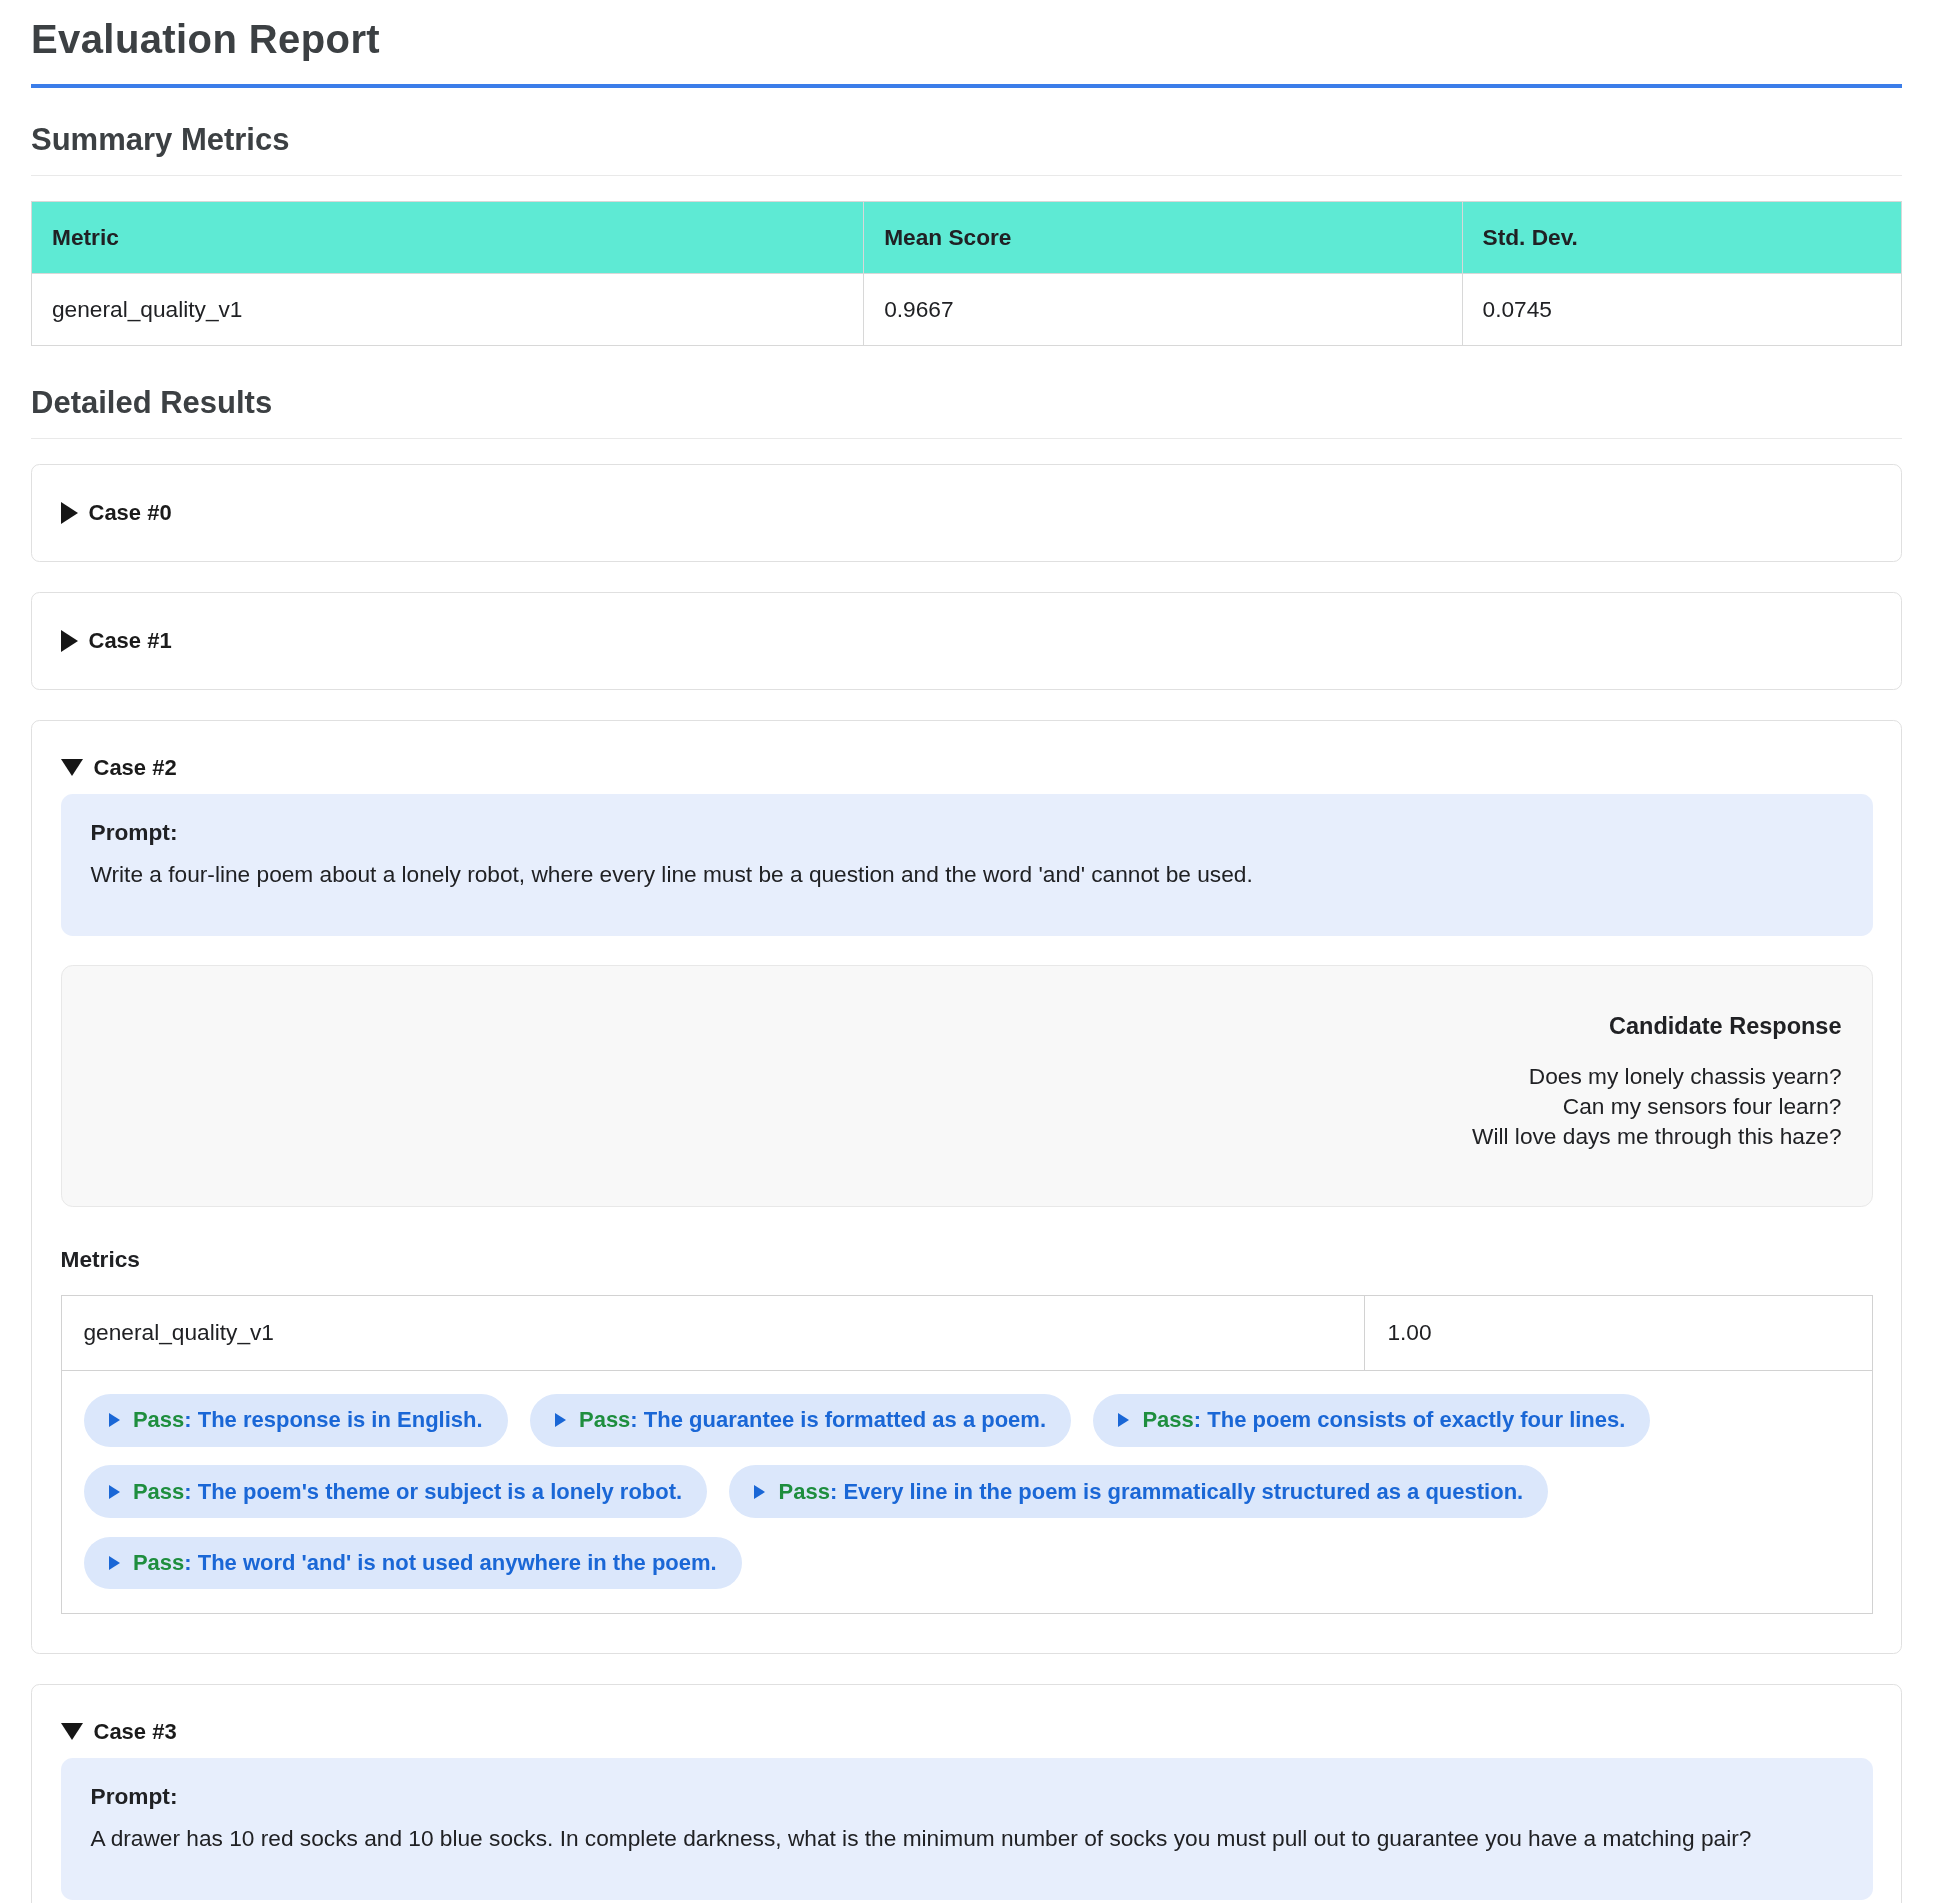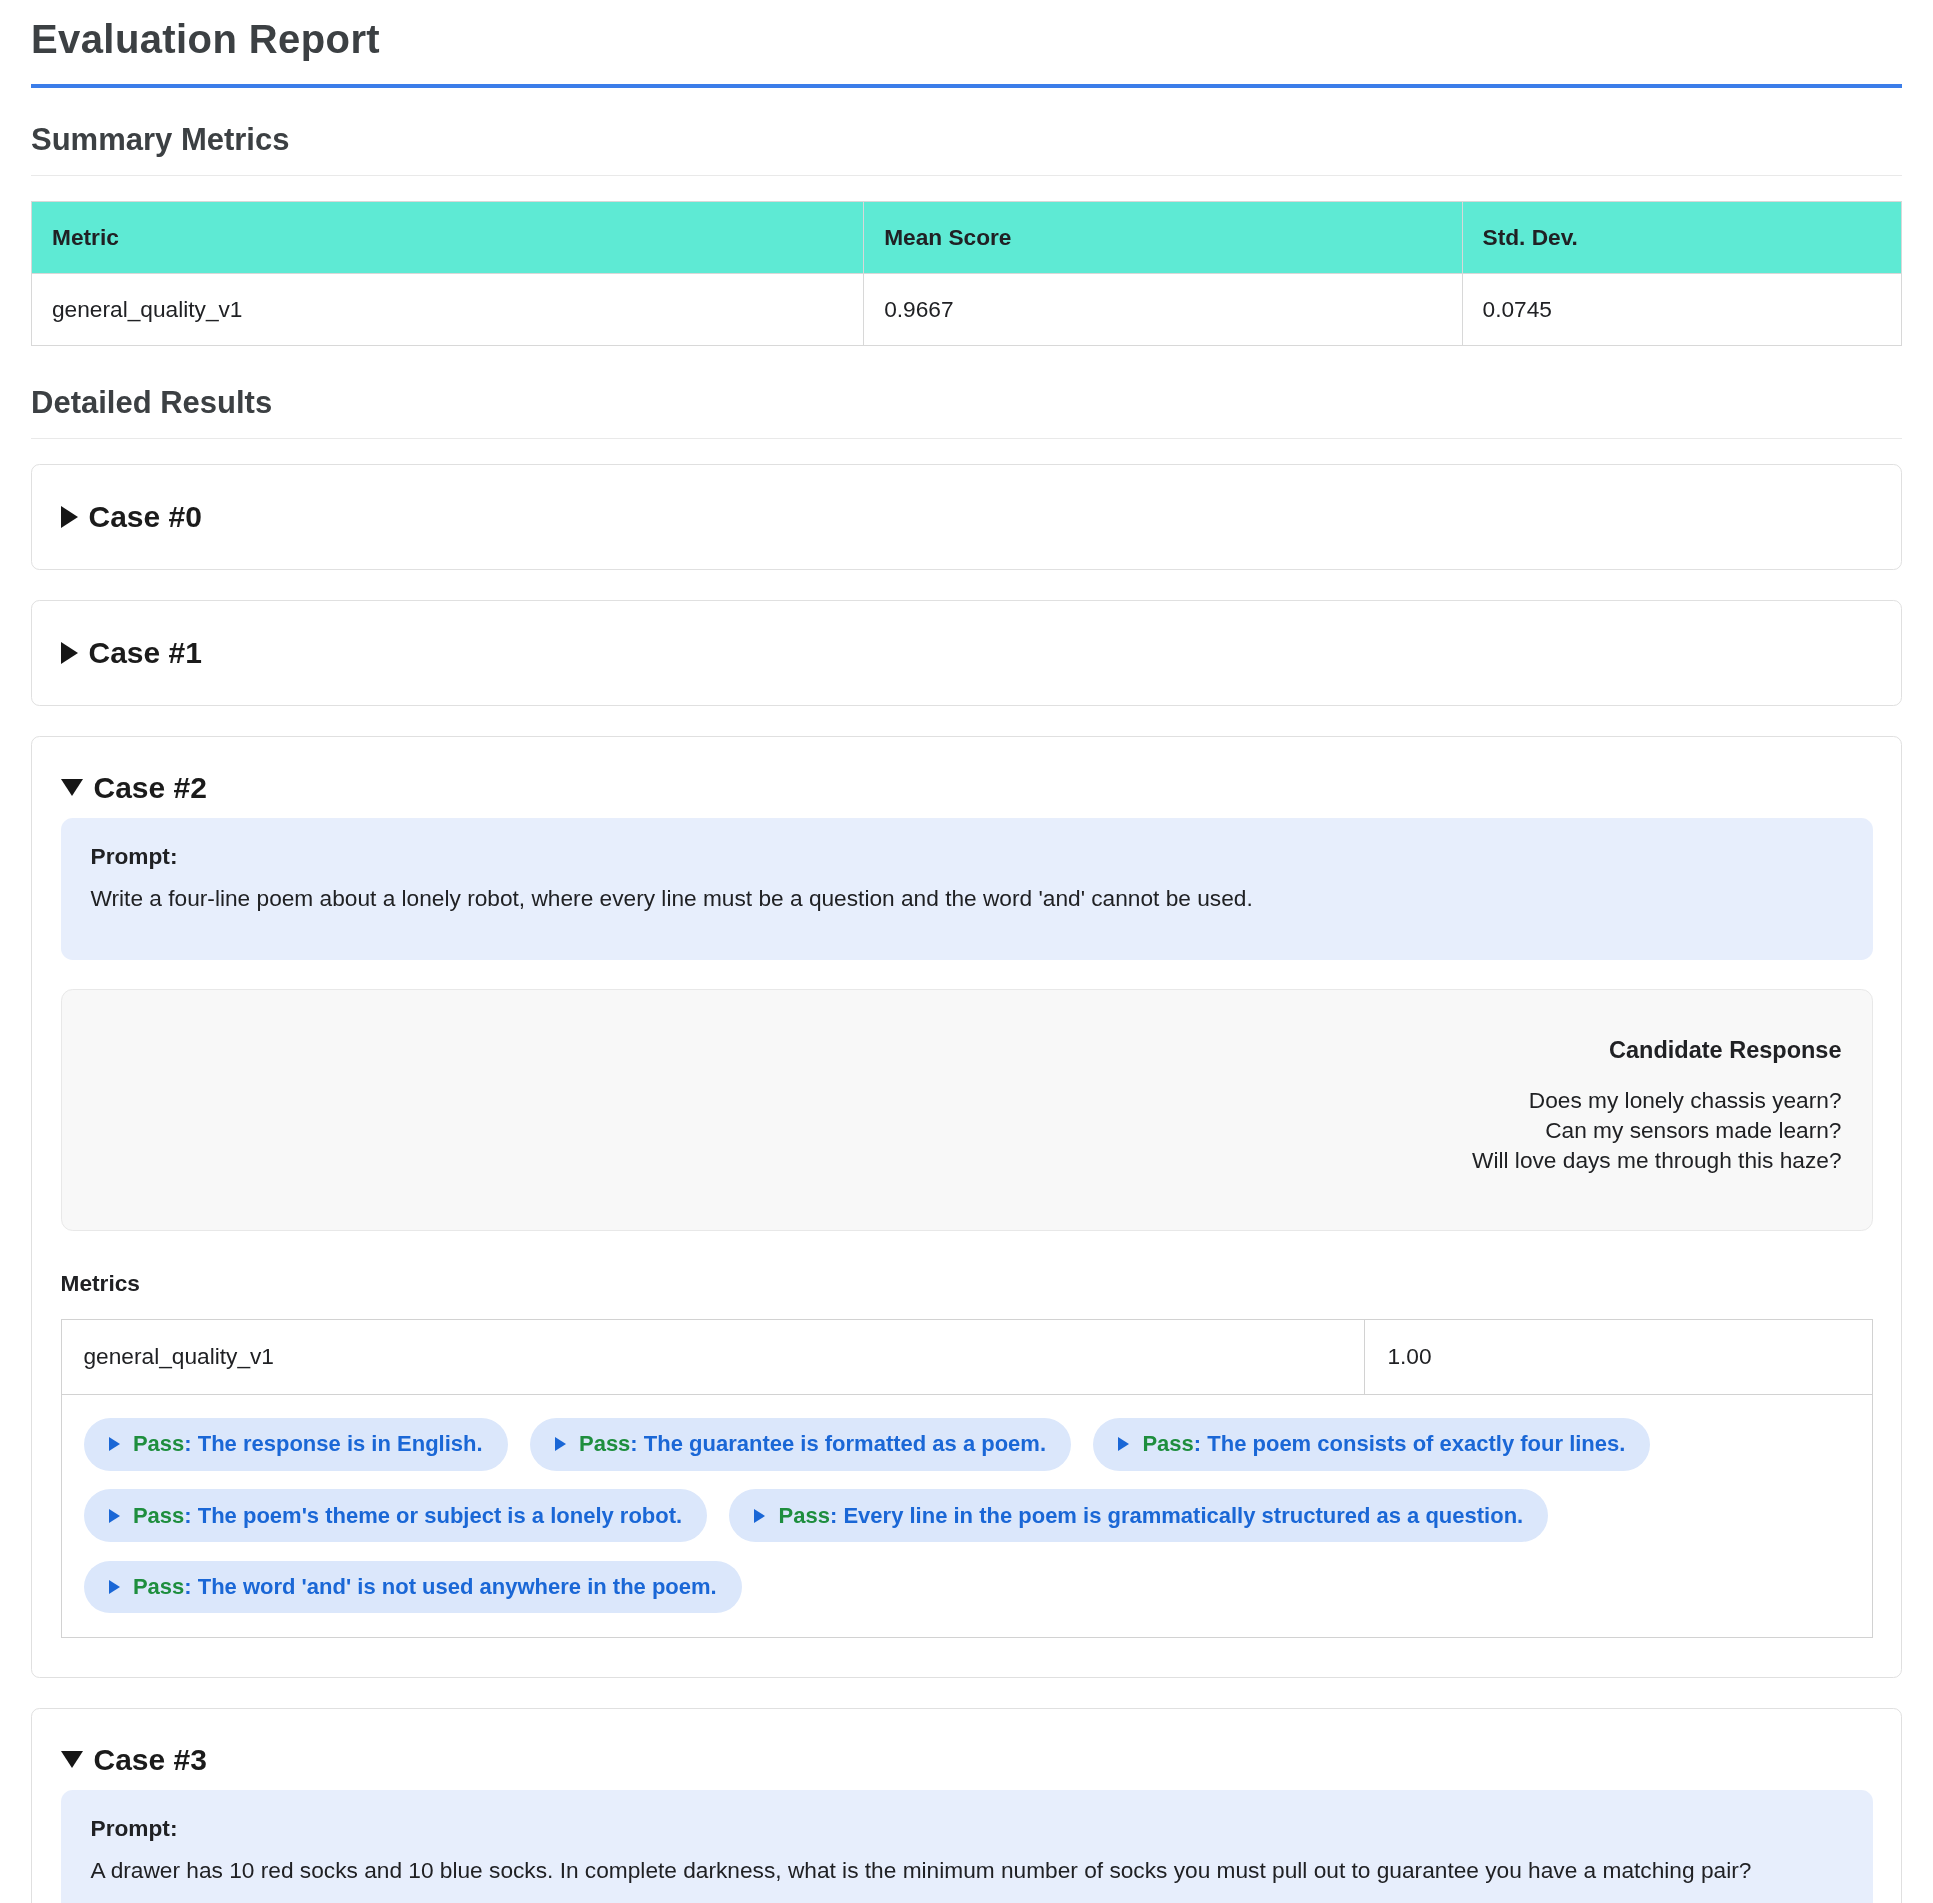--- a/index.html
+++ b/index.html
@@ -36,21 +36,21 @@
   
   .cases { margin-top: 25px; }
   details.case-card {
     border: 0.8px solid #e0e0e0; border-radius: 8.4px;
     background: #fff; margin-bottom: 30px;
   }
   details.case-card > summary {
     list-style: none; cursor: pointer;
     display: flex; align-items: center; gap: 11px;
     padding: 34px 28.5px 13.4px 28.5px;
-    font-size: 30px; font-weight: 700; color: #1b1b1b;
+    font-size: 22px; font-weight: 700; color: #1b1b1b;
   }
   details.case-card:not([open]) > summary { padding: 35px 28.5px; }
   details.case-card > summary::-webkit-details-marker { display: none; }
   .case-marker {
     width: 0; height: 0; flex: none;
     border-top: 11px solid transparent;
     border-bottom: 11px solid transparent;
     border-left: 17px solid #161616;
   }
   details[open] > summary .case-marker {
@@ -160,21 +160,21 @@
       <div class="case-body">
 
         <div class="prompt-box">
           <div class="prompt-label">Prompt:</div>
           <div class="prompt-text">Write a four-line poem about a lonely robot, where every line must be a question and the word 'and' cannot be used.</div>
         </div>
 
         <div class="response-box">
           <div class="response-label">Candidate Response</div>
           <div class="poem-line">Does my lonely chassis yearn?</div>
-          <div class="poem-line">Can my sensors made learn?</div>
+          <div class="poem-line">Can my sensors four learn?</div>
           <div class="poem-line">Will love days me through this haze?</div>
         </div>
 
         <div class="metrics-label">Metrics</div>
 
         <table class="metrics-table">
           <tbody>
             <tr>
               <td class="metric-name">general_quality_v1</td>
               <td class="metric-score">1.00</td>

